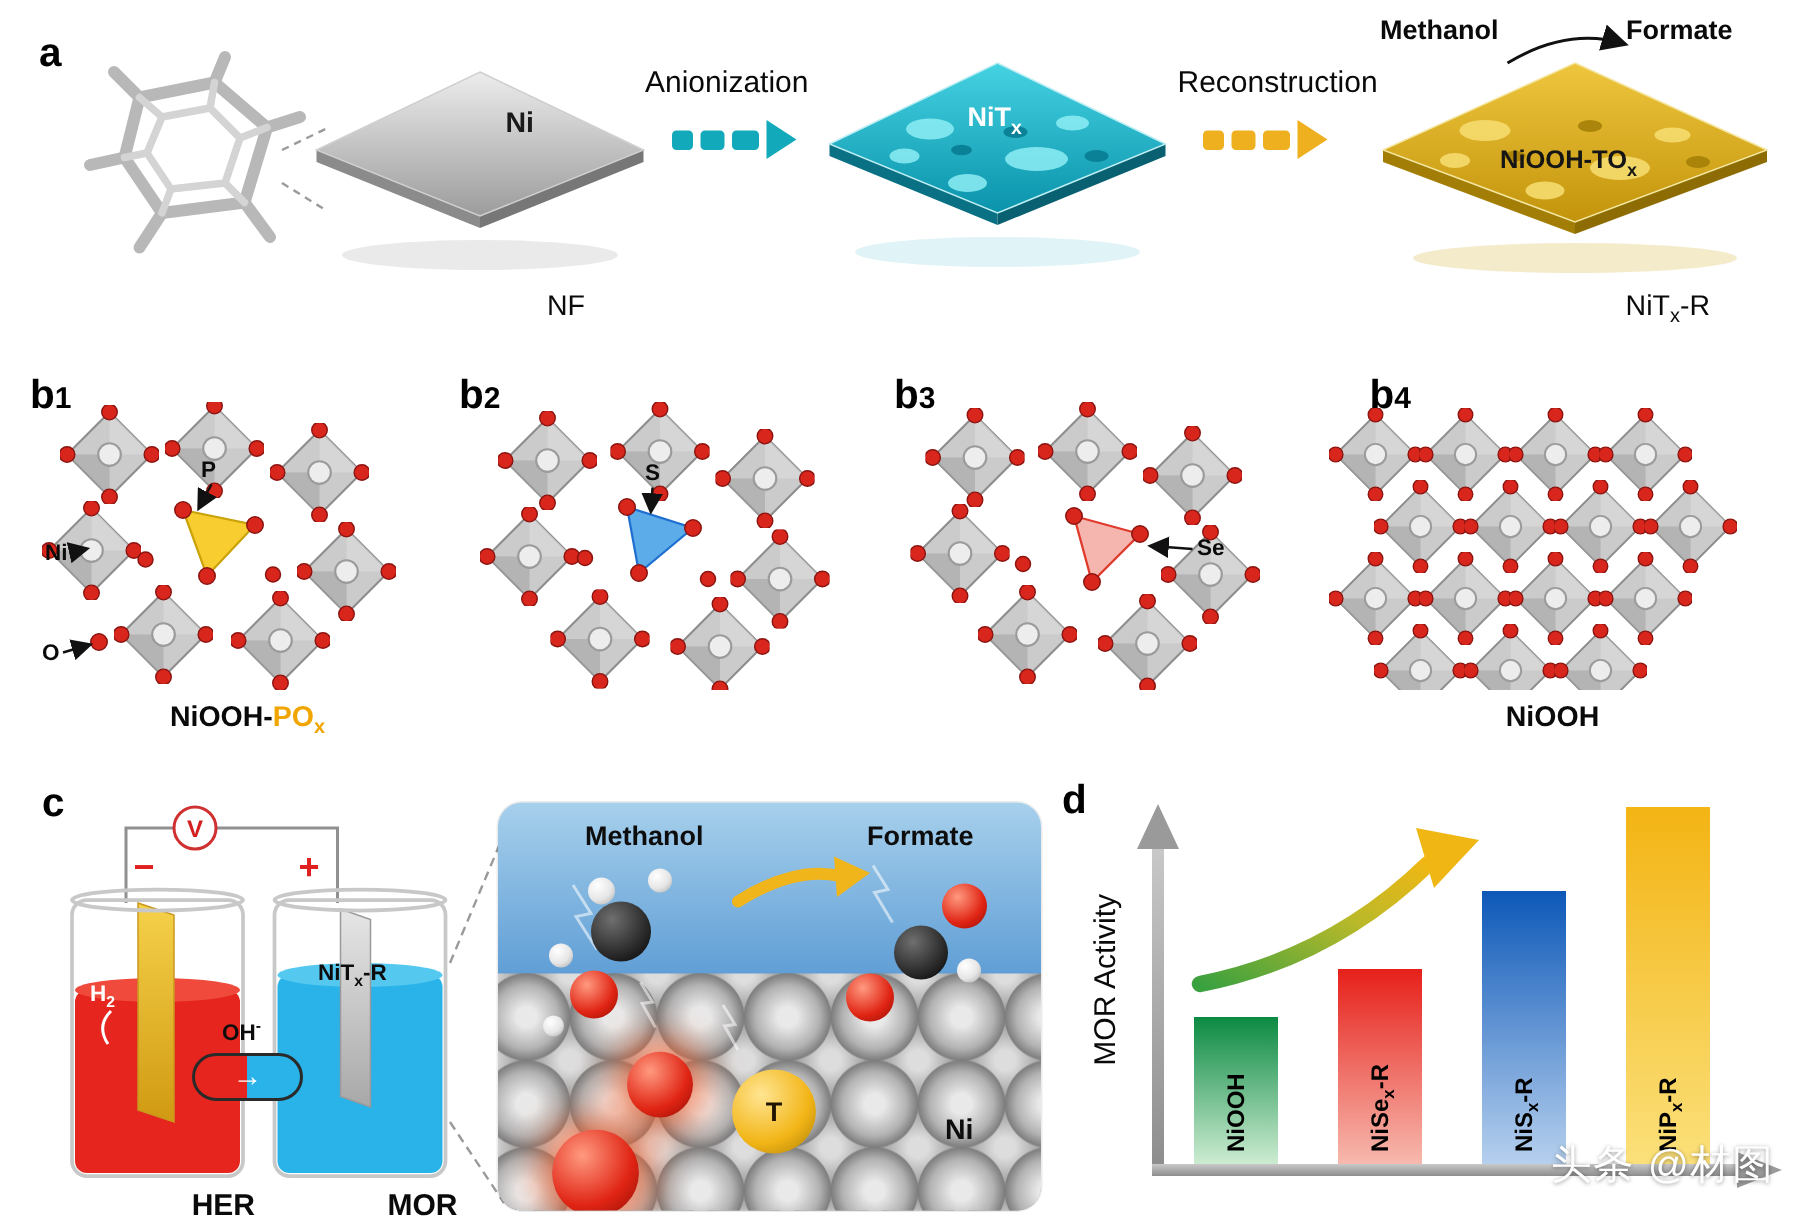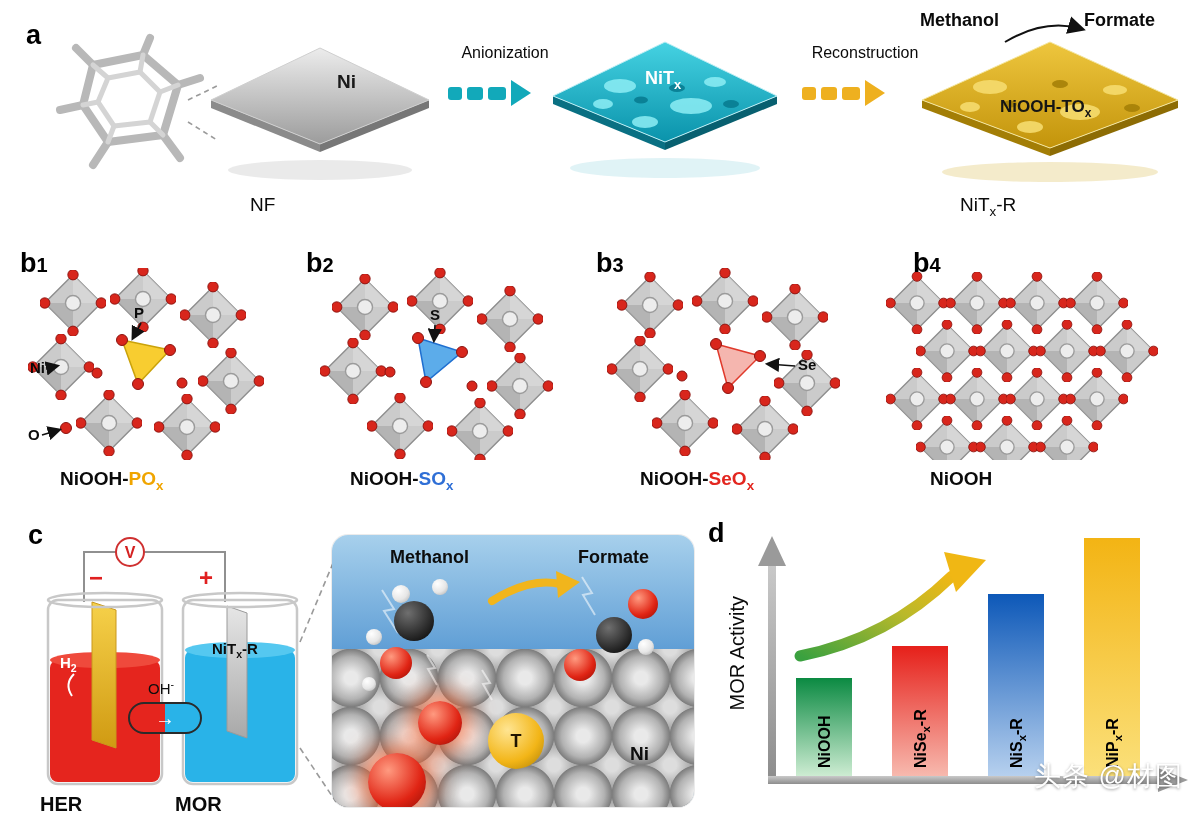--- a/index.html
+++ b/index.html
@@ -2,28 +2,28 @@
 <html><head>
 <meta charset="utf-8">
 <style>
   *{margin:0;padding:0;box-sizing:border-box}
   html,body{background:#fff}
   #fig{position:relative;width:1200px;height:820px;background:#ffffff;overflow:hidden;
        font-family:"Liberation Sans","DejaVu Sans",sans-serif;color:#111}
   .abs{position:absolute}
   .plabel{position:absolute;font-size:27px;font-weight:700;color:#000}
   .pnum{font-size:20px;font-weight:700}
-  .cap{position:absolute;font-size:19px;color:#0a0a0a;text-align:left}
-  .arrlabel{position:absolute;font-size:16px;color:#0a0a0a;text-align:center}
+  .cap{position:absolute;font-size:19px;color:#0a0a0a;text-align:right}
+  .arrlabel{position:absolute;font-size:20px;color:#0a0a0a;}
   .toplabel{position:absolute;font-size:18px;font-weight:600;color:#0a0a0a}
   .darrow{position:absolute;display:flex;align-items:center;gap:5px}
   .darrow .seg{height:13px;border-radius:3px;background:var(--c)}
   .darrow .head{width:0;height:0;border-left:20px solid var(--c);
                 border-top:13px solid transparent;border-bottom:13px solid transparent}
-  .bcap{position:absolute;font-size:19px;font-weight:700;text-align:left;color:#0a0a0a}
+  .bcap{position:absolute;font-size:19px;font-weight:700;text-align:center;color:#0a0a0a}
   .c-or{color:#f0a500}.c-bl{color:#2f6fd6}.c-rd{color:#e3261f}
   sub{font-size:70%}sup{font-size:70%}
   .wlab{position:absolute;color:#fff;font-weight:700;font-size:15px}
   .blab{position:absolute;color:#0d0d0d;font-weight:600;font-size:15px}
   .capsule{position:absolute;left:128px;top:702px;width:74px;height:32px;border-radius:16px;
            border:2px solid #2a2a2a;background:linear-gradient(90deg,#e5251e 0 50%,#29b3e8 50% 100%);
            display:flex;align-items:center;justify-content:center;color:#fff;font-size:20px;font-weight:700}
   .inset{position:absolute;left:332px;top:535px;width:362px;height:272px;border-radius:16px;overflow:hidden;
          background:linear-gradient(180deg,#a7d0ec 0%,#5b9bd4 45%,#7fa9c6 60%,#93a9b6 100%);
          box-shadow:0 0 0 1px rgba(0,0,0,.08)}
@@ -234,42 +234,40 @@
     <g fill="#d8261c" stroke="#8c1410">
       <circle cx="106" cy="70" r="5.5"></circle>
         <circle cx="150" cy="84" r="5.5"></circle>
         <circle cx="114" cy="114" r="5.5"></circle>
       <circle cx="78" cy="104" r="5"></circle>
         <circle cx="160" cy="118" r="5"></circle>
     </g>
     <text x="118" y="52" class="bt">S</text>
     <line x1="123" y1="57" x2="122" y2="72" stroke="#111" stroke-width="1.6" marker-end="url(#mk)"></line>
   </svg>
-  <div class="bcap" style="left:350px;top:468px;width:210px"><span>NiOOH-</span><span class="c-bl">SO</span><sub class="c-bl">x</sub></div>
 
   <div class="plabel" style="left:596px;top:248px"><span>b</span><span class="pnum">3</span></div>
   <svg class="abs" style="left:602px;top:268px" width="275" height="192" viewBox="0 0 275 192">
     <use href="#octa" x="15" y="4" width="66" height="66"></use>
       <use href="#octa" x="90" y="0" width="66" height="66"></use>
     <use href="#octa" x="160" y="16" width="66" height="66"></use>
       <use href="#octa" x="5" y="68" width="66" height="66"></use>
     <use href="#octa" x="172" y="82" width="66" height="66"></use>
       <use href="#octa" x="50" y="122" width="66" height="66"></use>
     <use href="#octa" x="130" y="128" width="66" height="66"></use>
     <polygon points="114,76 158,88 126,120" fill="#f4b0a8" fill-opacity="0.92" stroke="#e03a2c" stroke-width="1.5"></polygon>
     <g fill="#d8261c" stroke="#8c1410">
       <circle cx="114" cy="76" r="5.5"></circle>
         <circle cx="158" cy="88" r="5.5"></circle>
         <circle cx="126" cy="120" r="5.5"></circle>
       <circle cx="80" cy="108" r="5"></circle>
     </g>
     <text x="196" y="102" class="bt">Se</text>
     <line x1="193" y1="98" x2="166" y2="96" stroke="#111" stroke-width="1.6" marker-end="url(#mk)"></line>
   </svg>
-  <div class="bcap" style="left:640px;top:468px;width:210px"><span>NiOOH-</span><span class="c-rd">SeO</span><sub class="c-rd">x</sub></div>
 
   <div class="plabel" style="left:913px;top:248px"><span>b</span><span class="pnum">4</span></div>
   <svg class="abs" style="left:878px;top:268px" width="290" height="192" viewBox="0 0 290 192">
     <use href="#octa" x="8" y="4" width="62" height="62"></use>
       <use href="#octa" x="68" y="4" width="62" height="62"></use>
     <use href="#octa" x="128" y="4" width="62" height="62"></use>
       <use href="#octa" x="188" y="4" width="62" height="62"></use>
     <use href="#octa" x="38" y="52" width="62" height="62"></use>
       <use href="#octa" x="98" y="52" width="62" height="62"></use>
     <use href="#octa" x="158" y="52" width="62" height="62"></use>
@@ -310,21 +308,21 @@
   <svg class="abs" style="left:175px;top:588px" width="130" height="205" viewBox="0 0 130 205">
     <rect x="10" y="62" width="110" height="132" rx="8" fill="#29b3e8"></rect>
     <ellipse cx="65" cy="62" rx="55" ry="8" fill="#55c8f0"></ellipse>
     <polygon points="52,18 72,25 72,150 52,143" fill="url(#grayElec)" stroke="#9a9a9a"></polygon>
     <rect x="8" y="12" width="114" height="184" rx="10" fill="none" stroke="#c8c8c8" stroke-width="2.5"></rect>
     <ellipse cx="65" cy="12" rx="57" ry="7" fill="none" stroke="#c8c8c8" stroke-width="2.5"></ellipse>
   </svg>
   <div class="blab" style="left:212px;top:640px"><span>NiT</span><sub>x</sub><span>-R</span></div>
   <div class="cap" style="left:175px;top:793px;width:130px;font-weight:700;font-size:20px">MOR</div>
 
-  <div class="blab" style="left:148px;top:678px;font-weight:400"><span>OH</span><sup>-</sup></div>
+  <div class="blab" style="left:148px;top:678px;font-weight:700"><span>OH</span><sup>-</sup></div>
   <div class="capsule">
     <span>→</span>
   </div>
 
   <svg class="abs" style="left:296px;top:540px" width="42" height="268" viewBox="0 0 42 268">
     <line x1="4" y1="102" x2="40" y2="16" stroke="#9a9a9a" stroke-width="1.6" stroke-dasharray="6 4"></line>
     <line x1="4" y1="208" x2="40" y2="262" stroke="#9a9a9a" stroke-width="1.6" stroke-dasharray="6 4"></line>
   </svg>
 
   <div class="inset">

